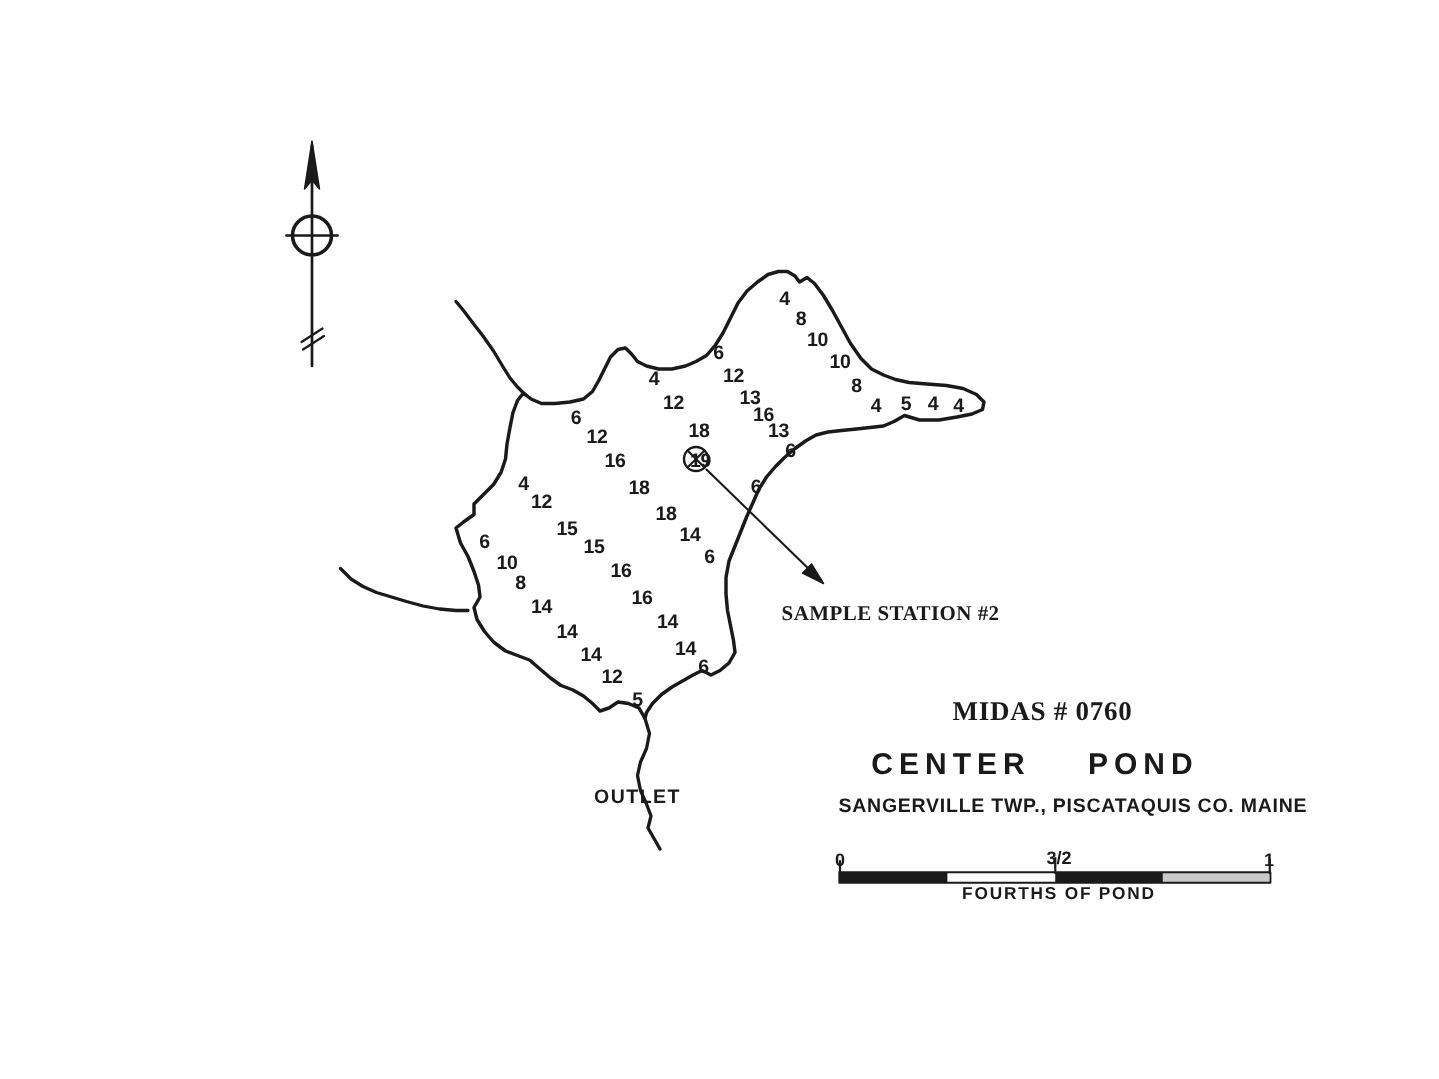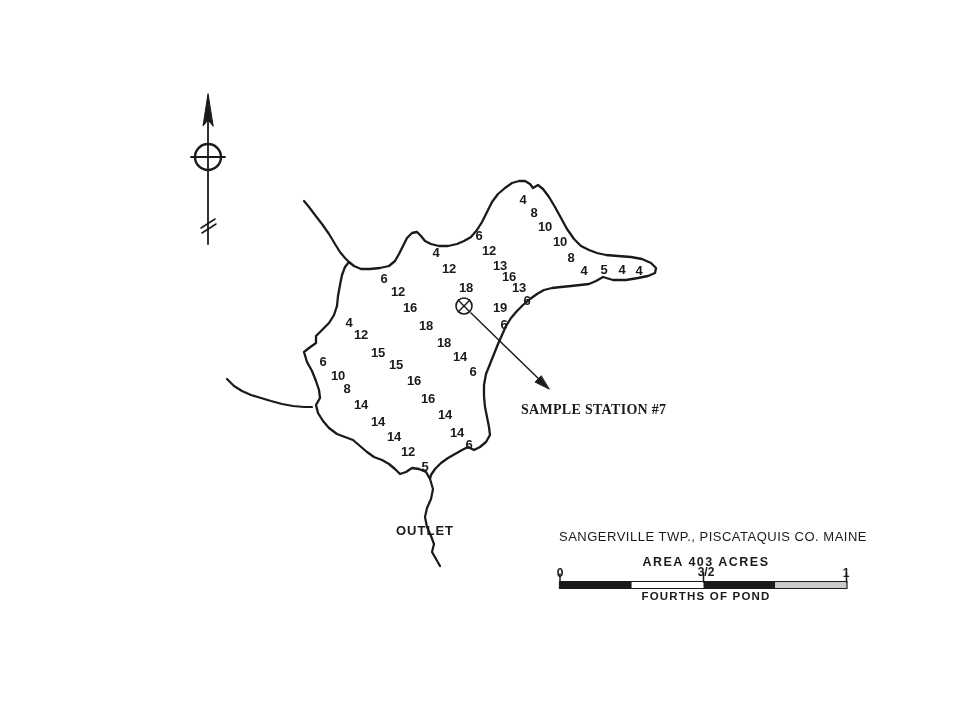--- a/index.html
+++ b/index.html
@@ -3,21 +3,21 @@
 <meta charset="utf-8">
 <style>
   html,body{margin:0;padding:0;background:#fff;}
   .page{position:relative;width:959px;height:719px;background:#ffffff;overflow:hidden;
         font-family:"Liberation Sans",sans-serif;color:var(--ink,#1a1a1a);}
   svg{position:absolute;left:0;top:0;}
   .lbl{position:absolute;white-space:pre;line-height:1;}
   .midas{font-family:"Liberation Serif",serif;font-size:18px;font-weight:600;
          letter-spacing:.5px;text-align:center;width:270px;}
   .pond-title{font-size:20px;font-weight:600;letter-spacing:4px;text-align:center;width:260px;}
-  .location{font-size:13px;font-weight:400;letter-spacing:.5px;text-align:center;width:300px;}
+  .location{font-size:13px;font-weight:700;letter-spacing:.5px;text-align:center;width:300px;}
   .area{font-size:12.5px;font-weight:700;letter-spacing:1.5px;text-align:center;width:300px;}
   .scale-num{font-size:12px;font-weight:700;text-align:center;width:30px;}
   .scale-caption{font-size:11.5px;font-weight:700;letter-spacing:1.2px;text-align:center;width:300px;}
   .outlet{font-size:13px;font-weight:600;letter-spacing:1px;}
   .station{font-family:"Liberation Serif",serif;font-size:14px;font-weight:700;letter-spacing:.3px;}
   .depth{position:absolute;transform:translate(-50%,-50%);font-size:13px;font-weight:600;
          letter-spacing:-.3px;color:var(--ink,#1a1a1a);}
 </style>
 </head>
 <body>
@@ -93,21 +93,21 @@
       <span class="depth" style="left: 639px; top: 270px;">4</span>
       <span class="depth" style="left: 479px; top: 235px;">6</span>
       <span class="depth" style="left: 436px; top: 252px;">4</span>
       <span class="depth" style="left: 489px; top: 250px;">12</span>
       <span class="depth" style="left: 449px; top: 268px;">12</span>
       <span class="depth" style="left: 500px; top: 265px;">13</span>
       <span class="depth" style="left: 509px; top: 276px;">16</span>
       <span class="depth" style="left: 519px; top: 287px;">13</span>
       <span class="depth" style="left: 527px; top: 300px;">6</span>
       <span class="depth" style="left: 466px; top: 287px;">18</span>
-      <span class="depth" style="left: 500px; top: 307px;">19</span>
+      <span class="depth" style="left: 467px; top: 307px;">19</span>
       <span class="depth" style="left: 384px; top: 278px;">6</span>
       <span class="depth" style="left: 398px; top: 291px;">12</span>
       <span class="depth" style="left: 410px; top: 307px;">16</span>
       <span class="depth" style="left: 349px; top: 322px;">4</span>
       <span class="depth" style="left: 361px; top: 334px;">12</span>
       <span class="depth" style="left: 378px; top: 352px;">15</span>
       <span class="depth" style="left: 396px; top: 364px;">15</span>
       <span class="depth" style="left: 426px; top: 325px;">18</span>
       <span class="depth" style="left: 444px; top: 342px;">18</span>
       <span class="depth" style="left: 460px; top: 356px;">14</span>
@@ -123,26 +123,27 @@
       <span class="depth" style="left: 394px; top: 436px;">14</span>
       <span class="depth" style="left: 445px; top: 414px;">14</span>
       <span class="depth" style="left: 457px; top: 432px;">14</span>
       <span class="depth" style="left: 469px; top: 444px;">6</span>
       <span class="depth" style="left: 408px; top: 451px;">12</span>
       <span class="depth" style="left: 425px; top: 466px;">5</span>
     </div>
 
   <div class="lbl outlet" style="left:396px;top:524px;text-align:right;">OUTLET</div>
 
-  <div class="lbl station" style="left:521px;top:403px;">SAMPLE STATION #7</div>
+  <div class="lbl station" style="left:521px;top:403px;">SAMPLE STATION #2</div>
 
+  <div class="lbl midas" style="left:560px;top:465px;">MIDAS # 0760</div>
 
+  <div class="lbl pond-title" style="left:560px;top:500px;">CENTER    POND</div>
 
   <div class="lbl location" style="left:559px;top:530px;">SANGERVILLE TWP., PISCATAQUIS CO. MAINE</div>
 
-  <div class="lbl area" style="left:556px;top:556px;">AREA 403 ACRES</div>
 
   <div class="lbl scale-num" style="left:545px;top:567px;">0</div>
   <div class="lbl scale-num" style="left:691px;top:566px;">3/2</div>
   <div class="lbl scale-num" style="left:831px;top:567px;">1</div>
 
   <div class="lbl scale-caption" style="left:556px;top:591px;">FOURTHS OF POND</div>
 </div>
 
 </body></html>

